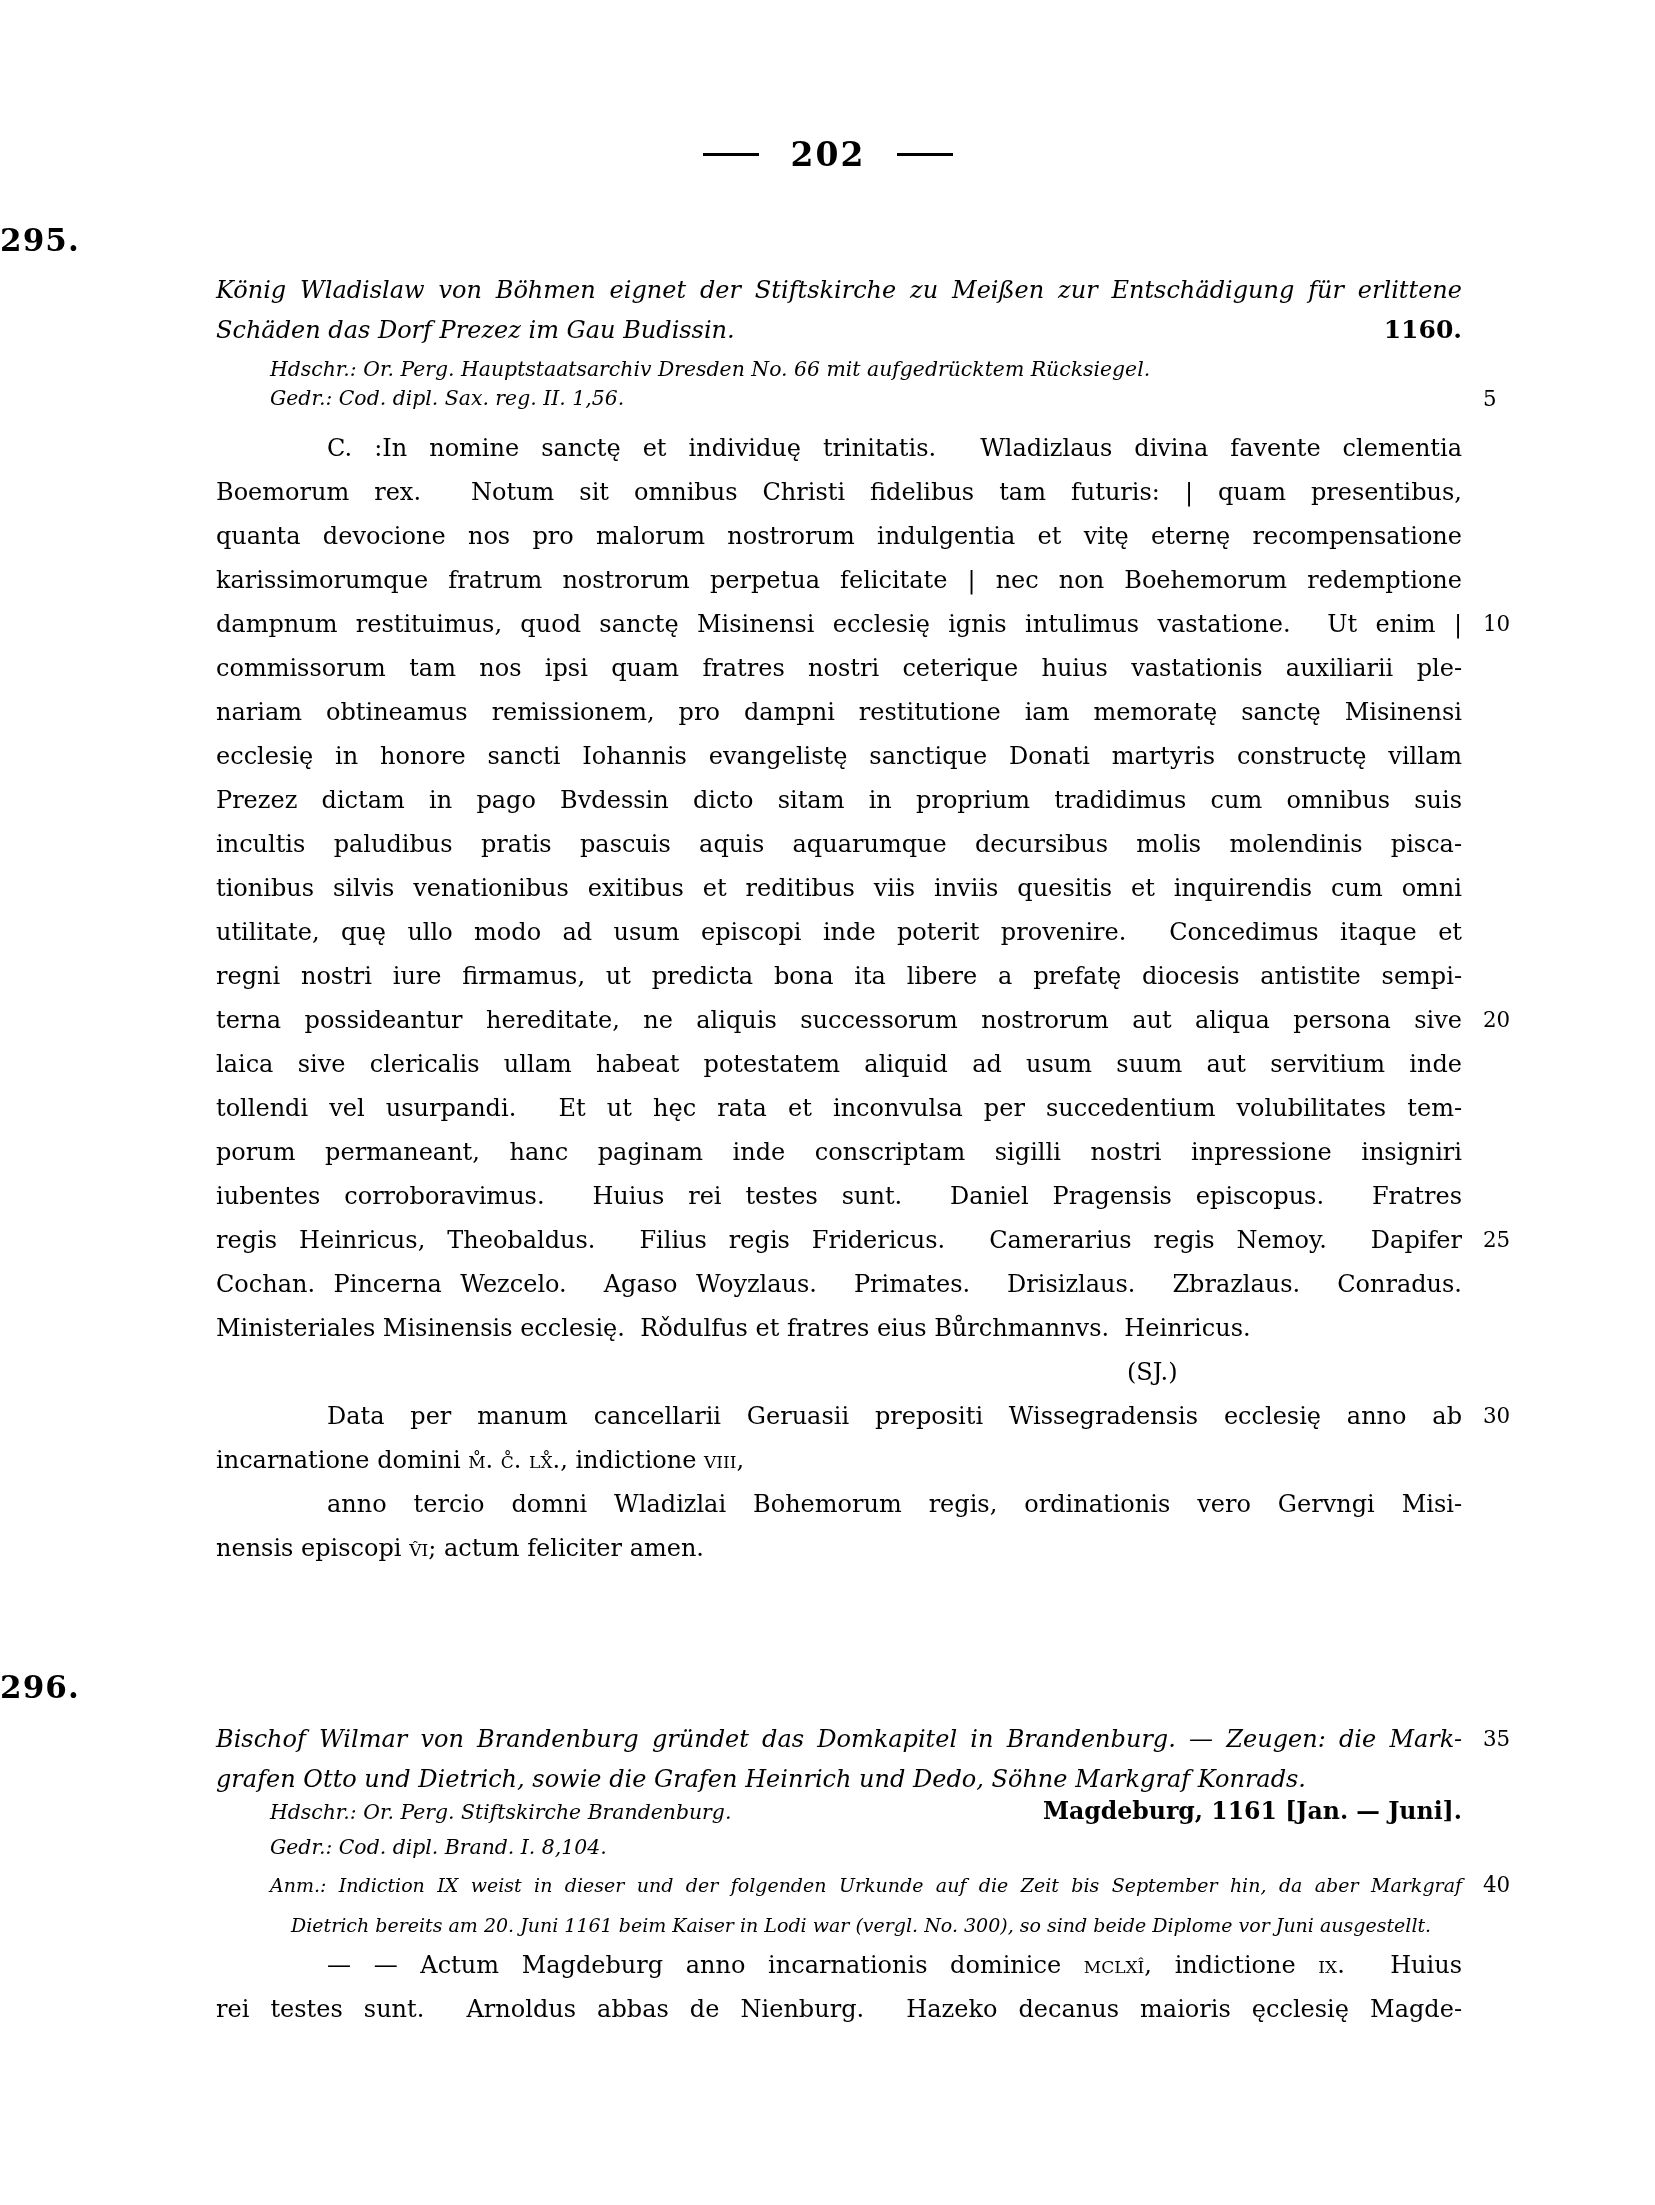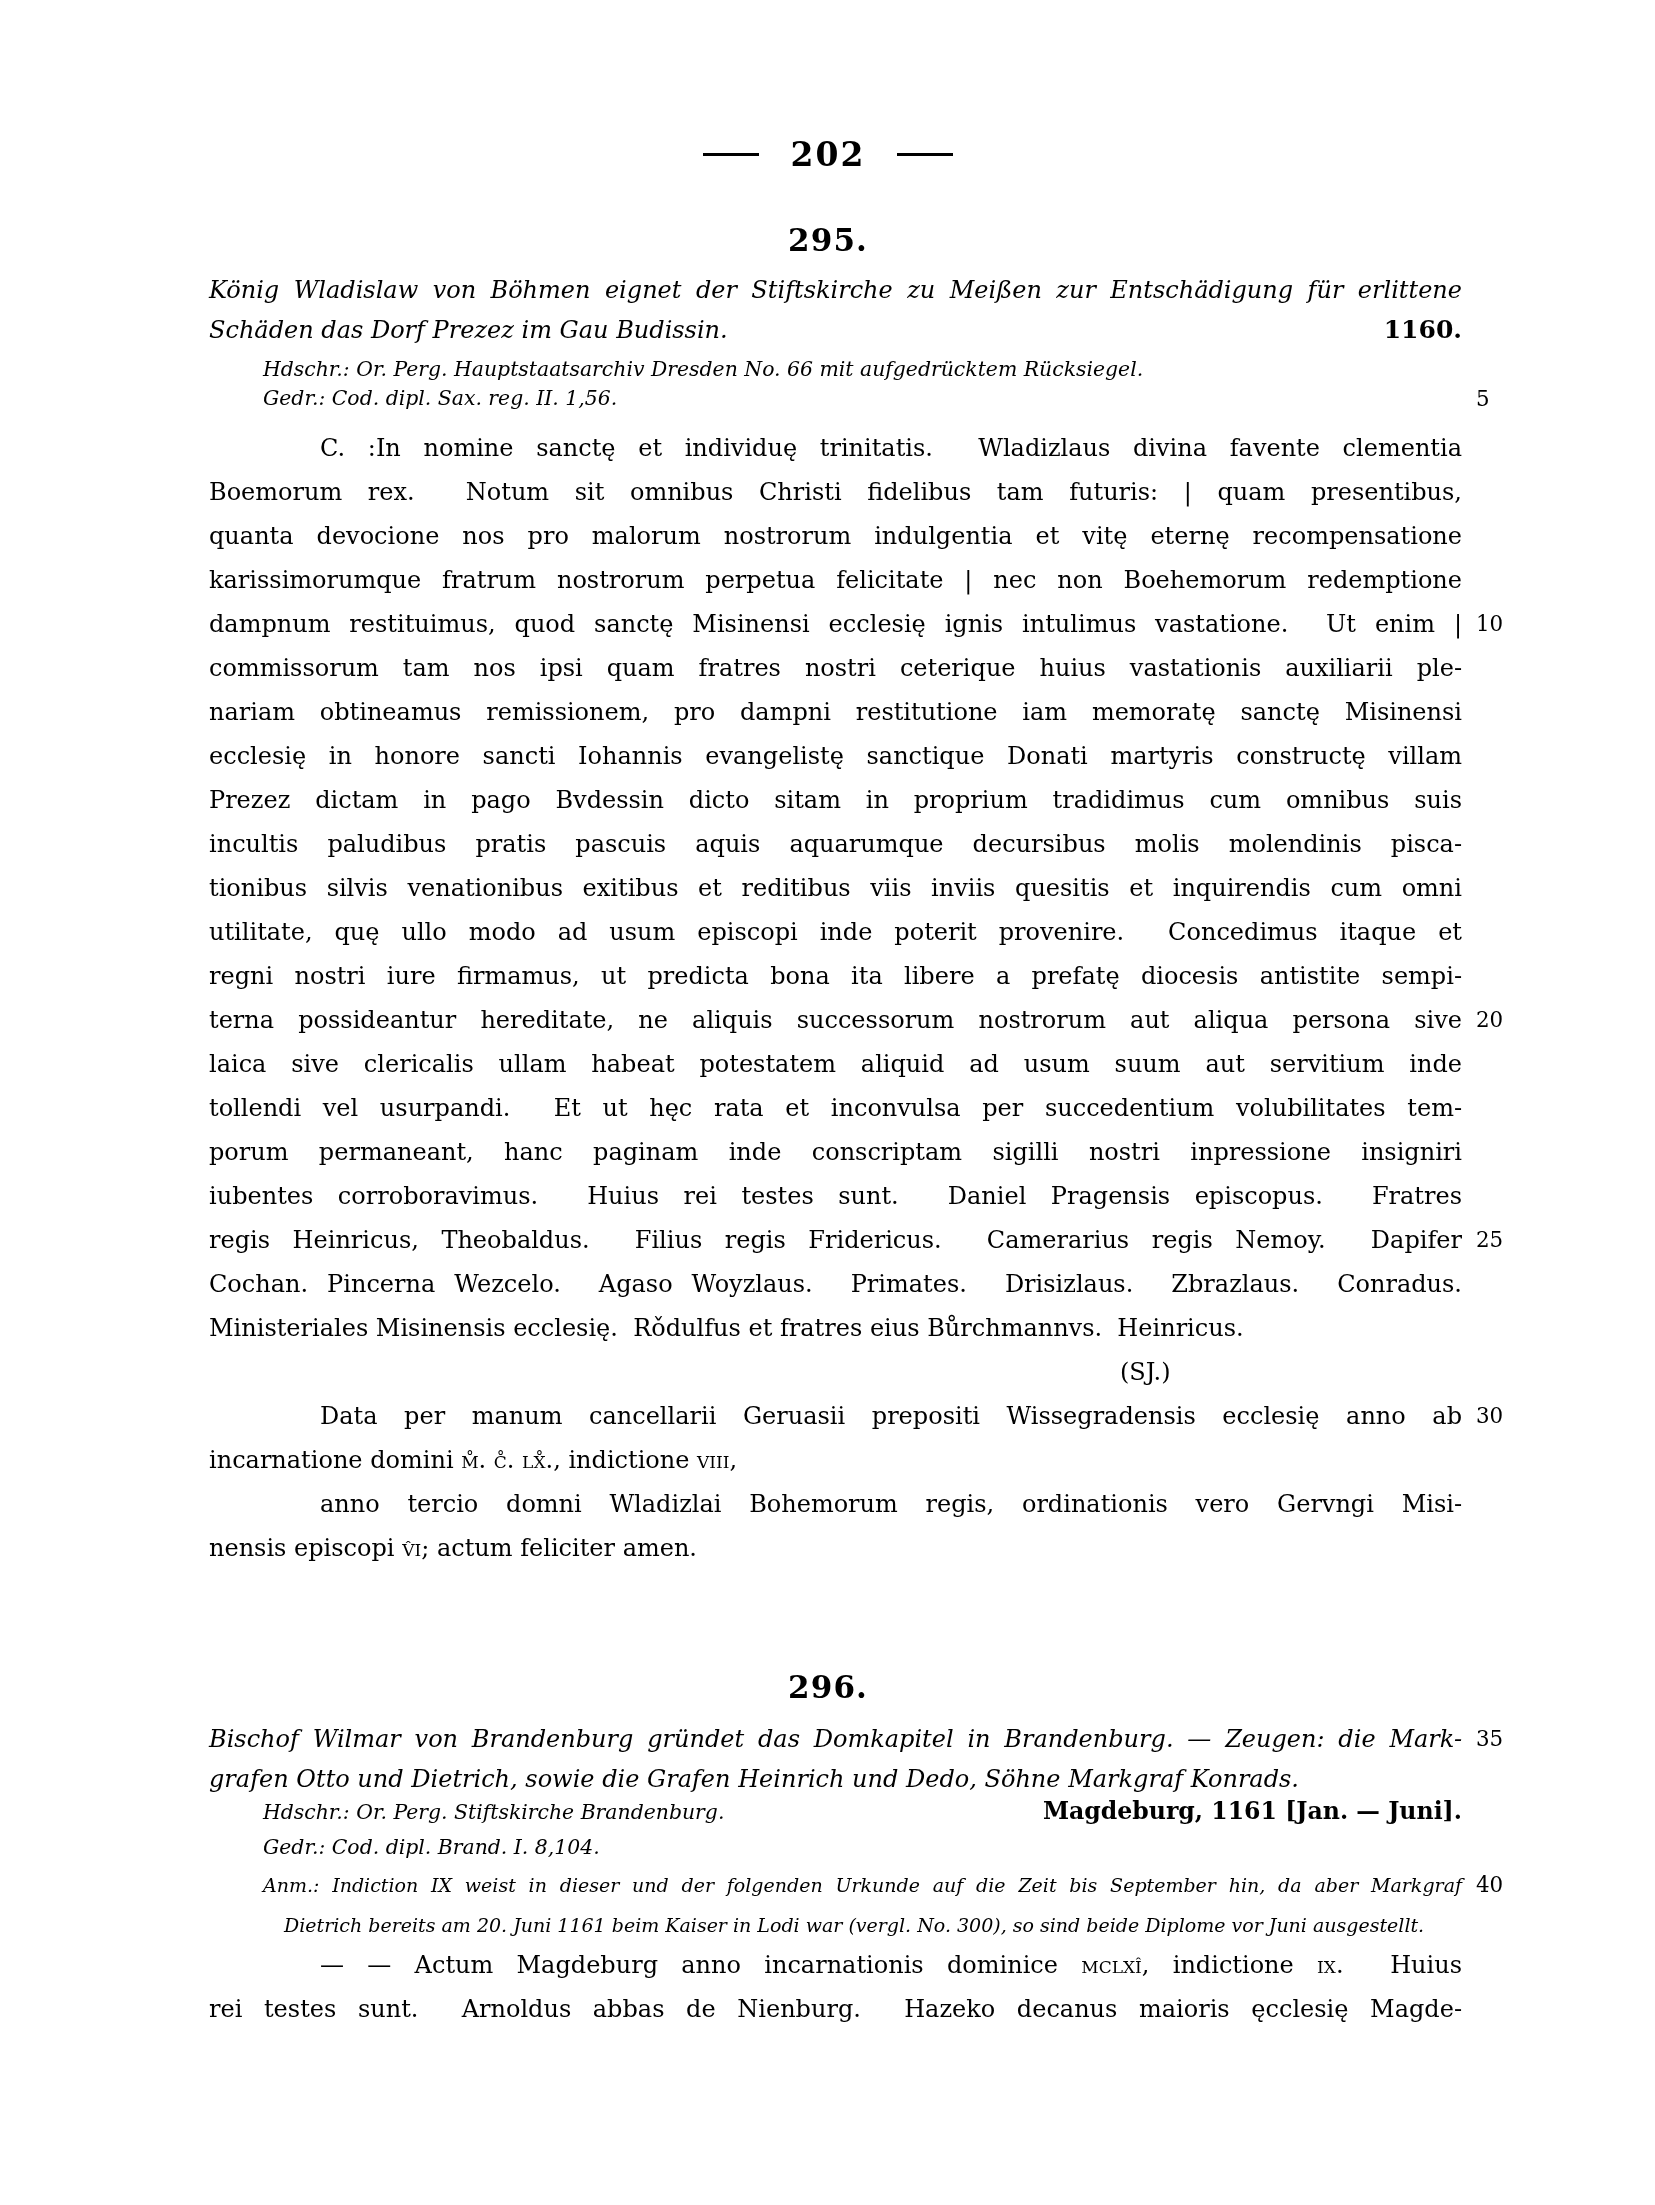--- a/index.html
+++ b/index.html
@@ -14,28 +14,28 @@
   
   .header202 {
     position:absolute; top:135px; left:0; width:1656px;
     display:flex; justify-content:center; align-items:center; gap:31px;
   }
   .pagenum { font-size:33px; font-weight:bold; letter-spacing:2.1px; }
   .rule { width:56px; height:3.7px; background:#000; }
 
   
   .docnum {
-    position:absolute; left:0; width:1656px; text-align:center;
+    position:absolute; left:0; width:1656px; 
     font-size:31px; font-weight:bold; letter-spacing:1.1px;
   }
 
   
   .content { position:absolute; left:209px; width:1253px; }
 
-  .row { position:relative; }
+  .row { position:relative;margin-left:7px; }
   .j { text-align:justify; text-align-last:justify; }
   .ind  { padding-left:111px; }
   .ind2 { padding-left:75px; }
   .srcpad { padding-left:54px; }
   .sj { padding-left:911px; }
 
   .sum .row   { line-height:39px; height:39px; font-size:24px; font-style:italic; }
   .sum2 { display:flex; justify-content:space-between; align-items:baseline;gap:24px; }
   .date { font-style:normal; font-weight:bold; font-size:25px; }
 

